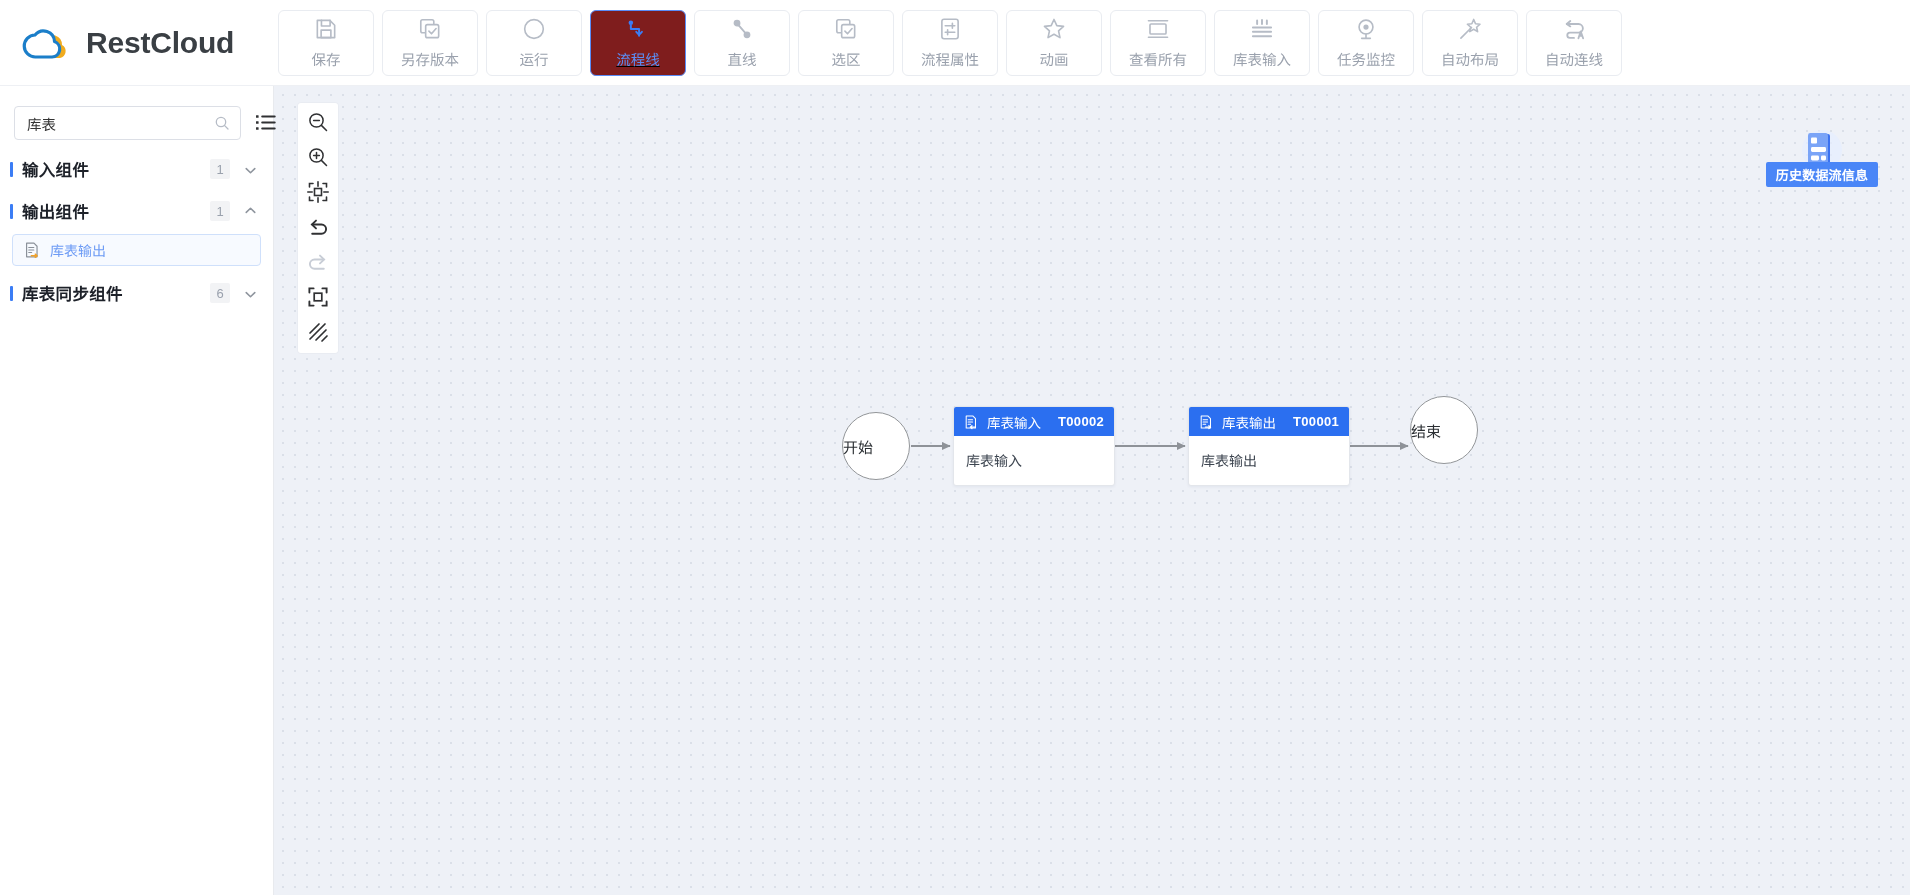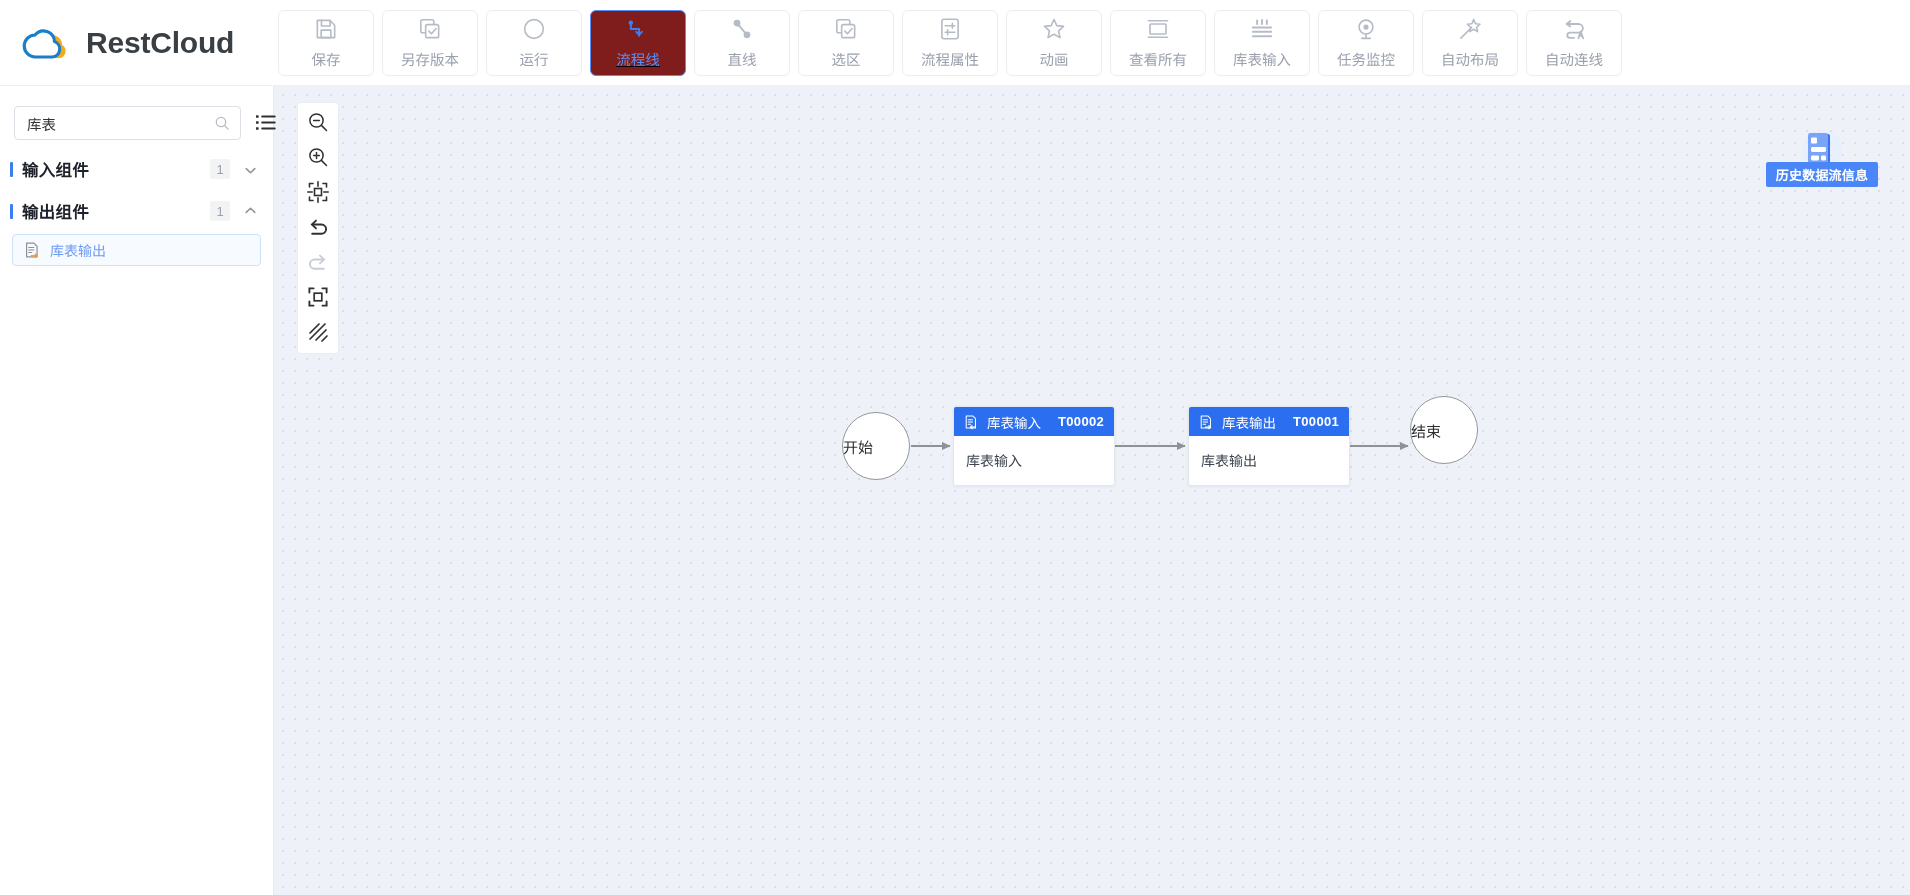--- a/index.html
+++ b/index.html
@@ -348,20 +348,29 @@
                 <path d="M2.4 5 L7 9.4 L11.6 5"></path>
               </svg></span>
           </div>
           <div class="comp-item">
             <span class="cicon"><svg viewBox="0 0 20 20" width="18" height="18" fill="none" stroke="#8a9099" stroke-width="1.3" stroke-linecap="round" stroke-linejoin="round">
                 <path d="M4 2.4 h8.2 l3.4 3.4 V17.6 H4 Z"></path>
                 <path d="M6.4 7.2 H12 M6.4 10 H12 M6.4 12.8 H9.6"></path>
                 <path d="M9.2 16.4 H15.6 M13.6 14.6 L15.8 16.4 L13.6 18.2" stroke="#f0a12a" stroke-width="1.5"></path>
               </svg></span>
             <span class="clabel">库表输出</span>
+          </div>
+          <div class="group-head">
+            <span class="group-bar"></span>
+            <span class="group-title">库表同步组件</span>
+            <span class="group-spacer"></span>
+            <span class="group-count">6</span>
+            <span class="chev"><svg viewBox="0 0 14 14" width="13" height="13" fill="none" stroke="currentColor" stroke-width="1.7" stroke-linecap="round" stroke-linejoin="round">
+                <path d="M2.4 5 L7 9.4 L11.6 5"></path>
+              </svg></span>
           </div>
         </div>
     </div>
 
     <div class="canvas">
 
       <div class="canvas-tools">
 
         <span class="ctool">
           <svg viewBox="0 0 24 24" width="24" height="24" fill="none" stroke="currentColor" stroke-width="1.5">

